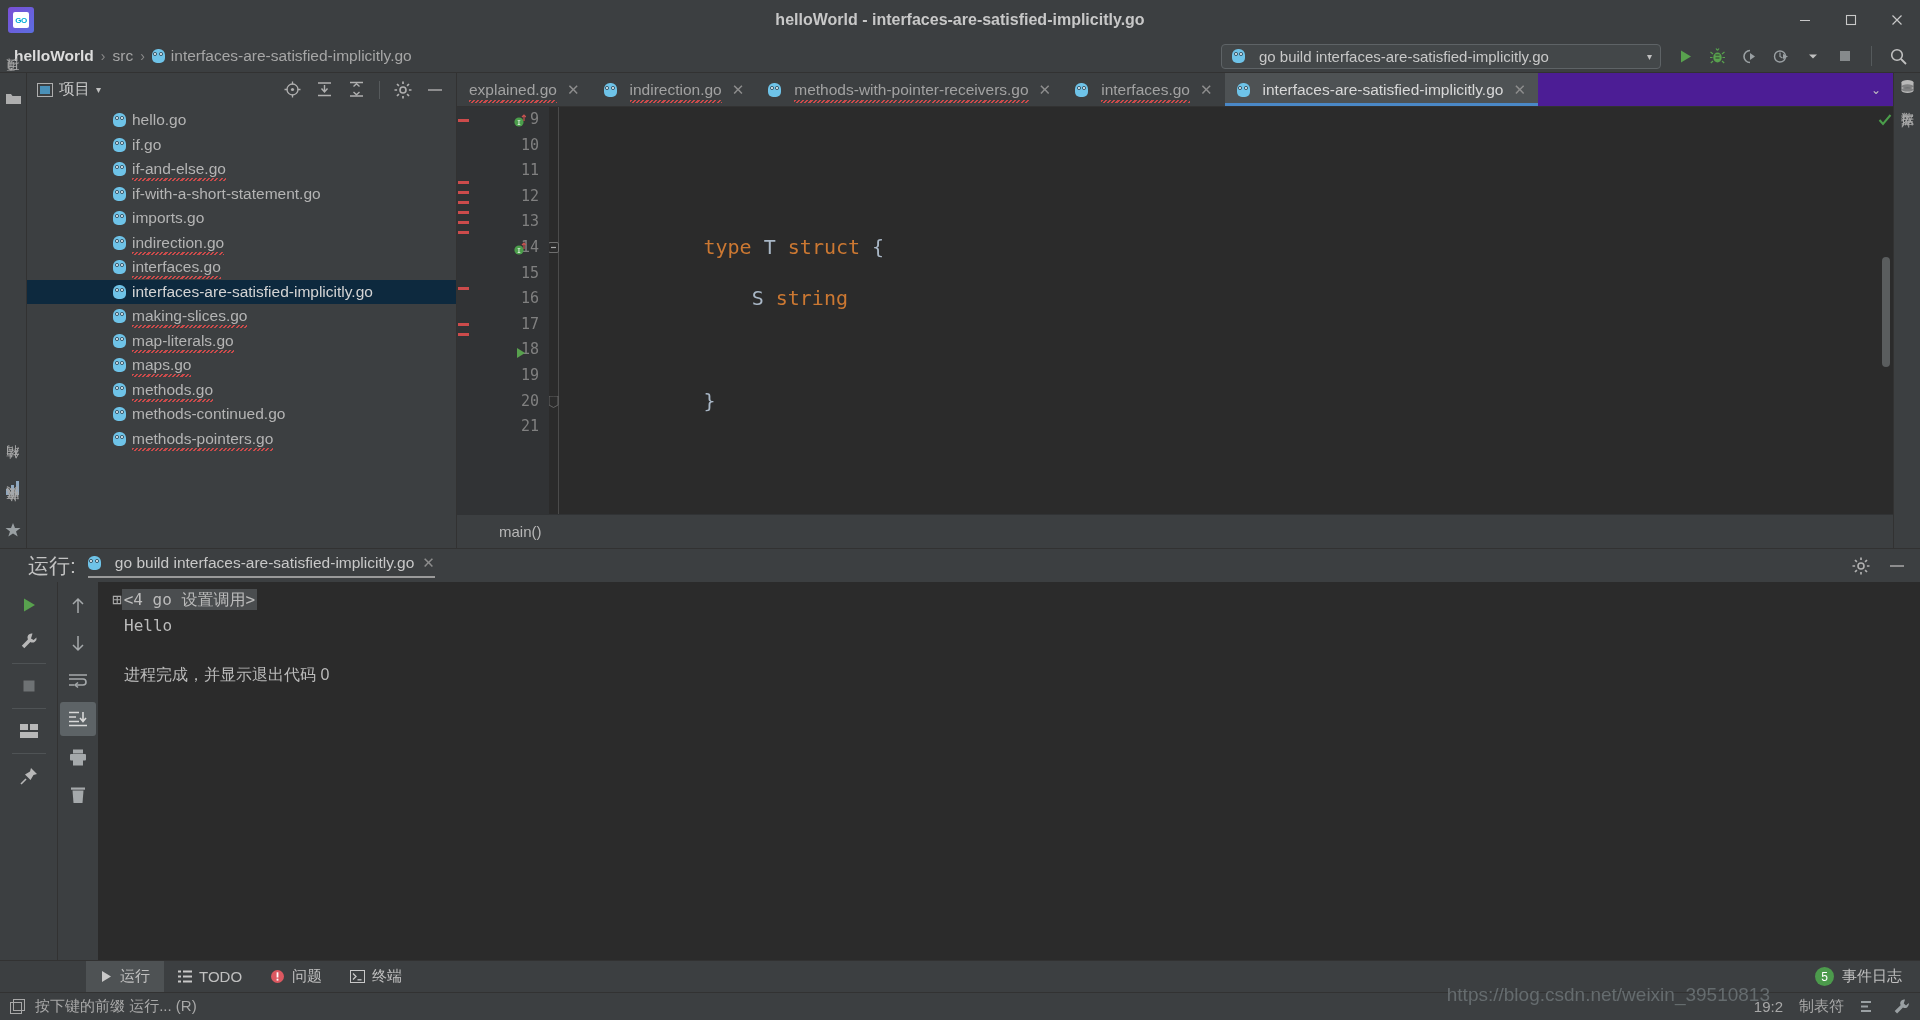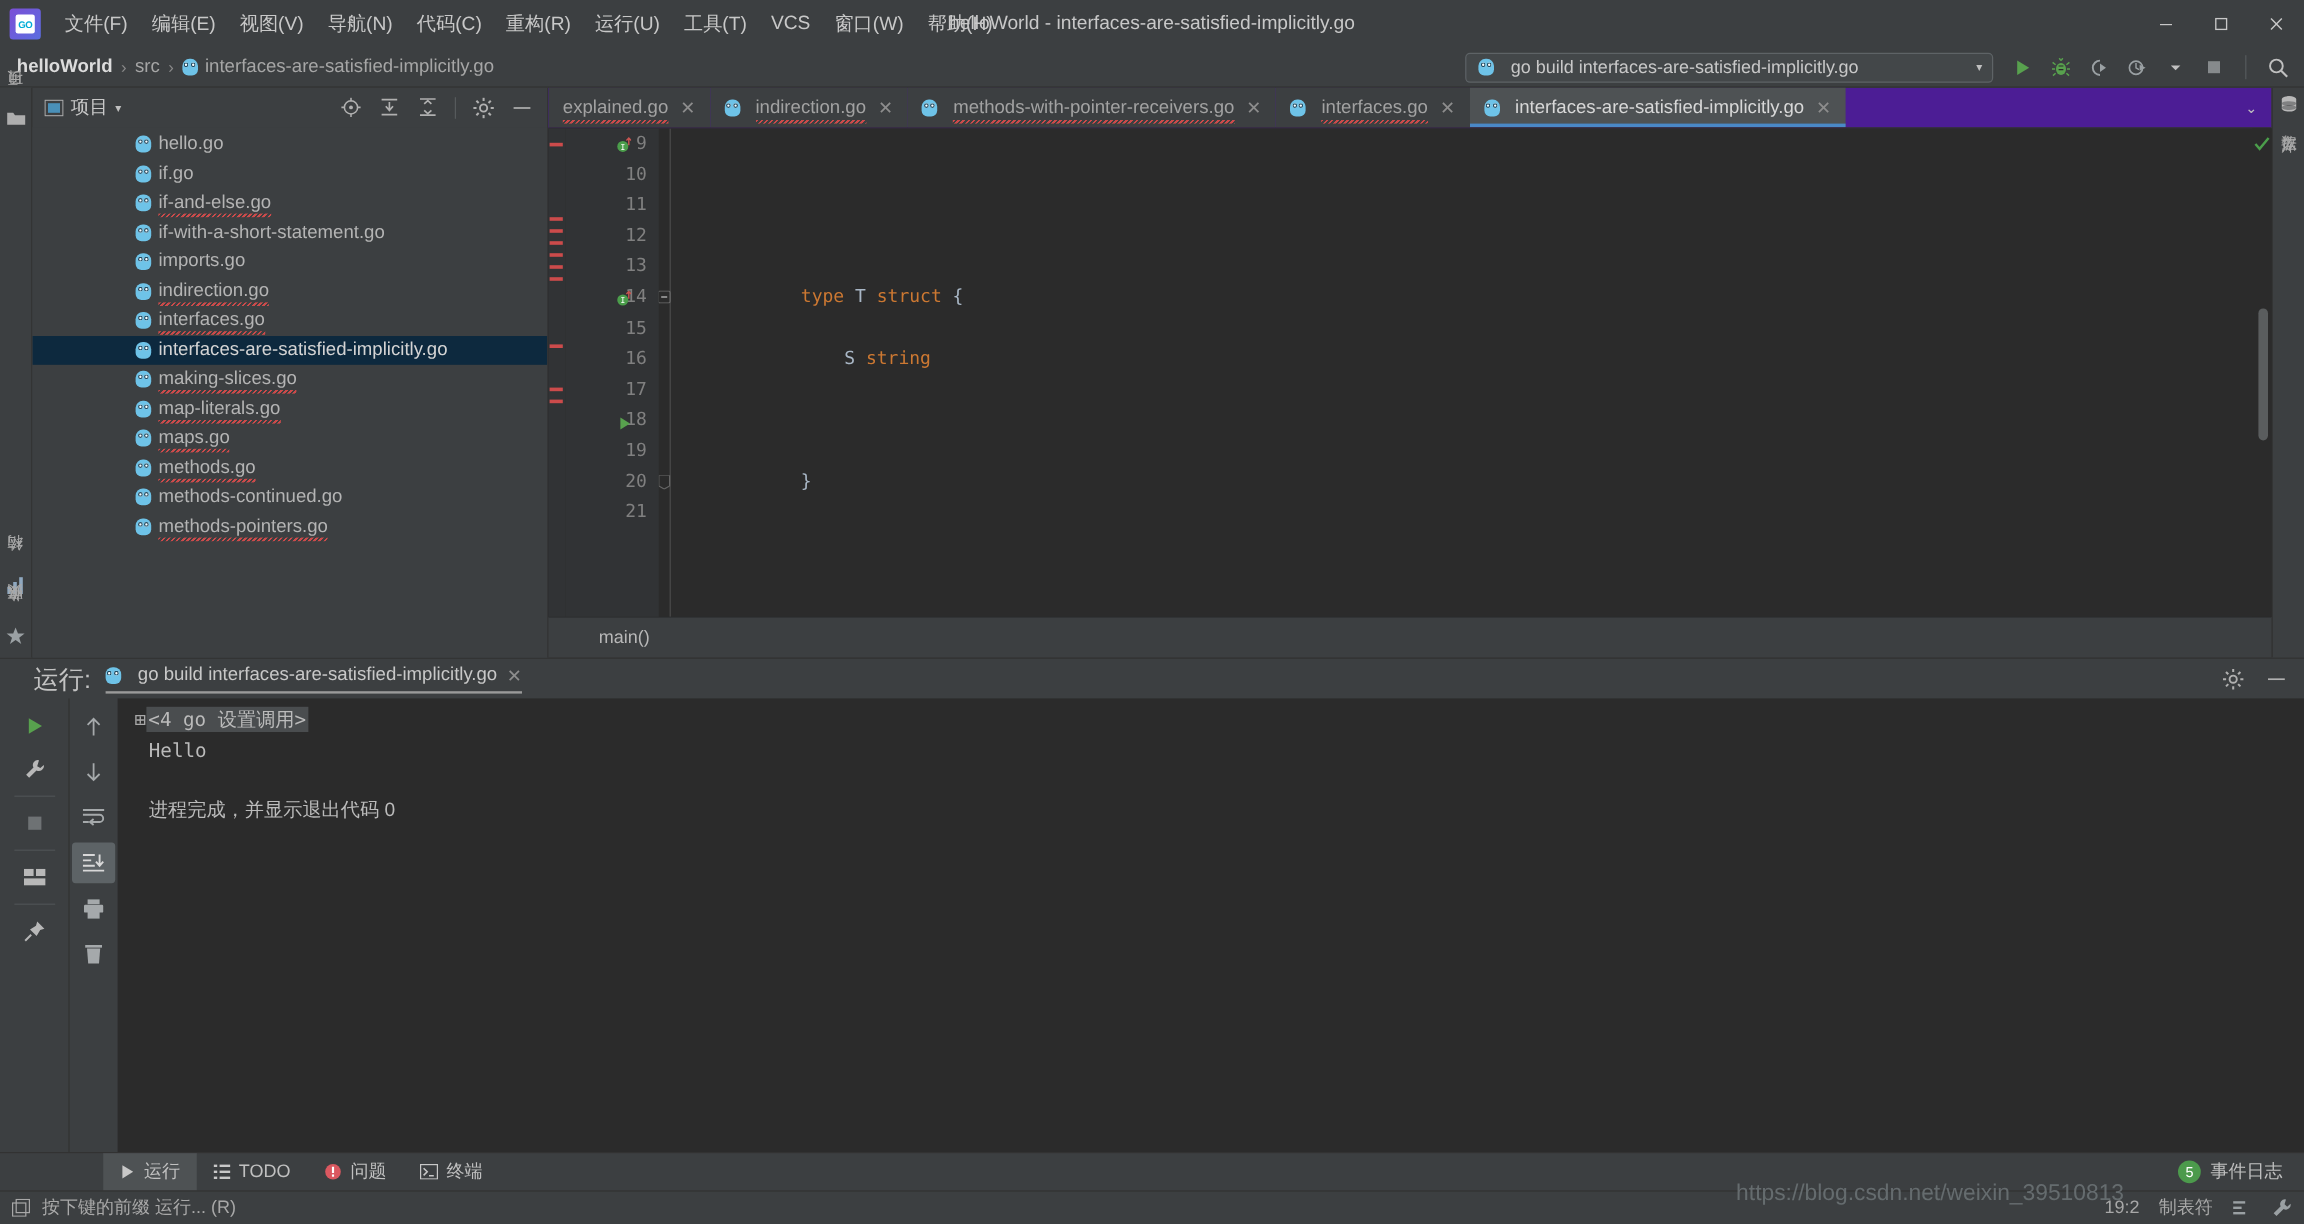--- a/index.html
+++ b/index.html
@@ -27,20 +27,21 @@
   }
   .go-logo .inner{ width:16px;height:16px;background:#ffffff;border-radius:2px;
     display:flex;align-items:center;justify-content:center;font-size:8px;color:#00acd7;}
   .menubar { display:flex; align-items:center; }
   .menu-item {
     padding:4px 10px; font-size:16px; color:#c8c8c8; white-space:nowrap; cursor:default;
   }
   .win-title {
     position:absolute; left:0; right:0; text-align:center; font-size:16px; color:#c8c8c8;
     pointer-events:none;
+    font-weight:bold;
   }
   .win-buttons { margin-left:auto; display:flex; align-items:center; z-index:2; }
   .win-btn { width:46px; height:40px; display:flex; align-items:center; justify-content:center;
     color:#c8c8c8; font-size:17px; }
 
   
   .navbar {
     height:33px; flex:0 0 33px; background:#3c3f41; display:flex; align-items:center;
     border-bottom:1px solid #323232; position:relative;
   }
@@ -123,21 +124,21 @@
      color:#c0c0c0; font-size:12px; flex:0 0 34px;}
 
   .code-wrap { flex:1; display:flex; position:relative; min-height:0; background:#2b2b2b; }
   .gutter { width:78px; flex:0 0 78px; background:#313335; position:relative; }
   .gutter .ln {
     height:25.6px; line-height:25.6px; text-align:right; padding-right:10px;
     font-family:"DejaVu Sans Mono", monospace; font-size:15px; color:#808080;
     position:relative;
   }
   .code { flex:1; position:relative; overflow:hidden; font-family:"DejaVu Sans Mono", monospace;
-          font-size:15px; line-height:25.6px; white-space:pre; padding-left:10px; }
+          font-size:20px; line-height:25.6px; white-space:pre; padding-left:10px; }
   .code .row { height:25.6px; }
   .kw { color:#cc7832; }
   .ident { color:#a9b7c6; }
   .guide { position:absolute; left:8px; top:0; bottom:0; width:1px; background:#4b4b4b;}
 
   .codeline { position:relative; }
   .breadcrumb-bottom {
     height:34px; flex:0 0 34px; background:#3c3f41; display:flex; align-items:center;
     padding-left:42px; font-size:15px; color:#b7b7b7; border-top:1px solid #313335;
   }
@@ -191,33 +192,20 @@
 </style>
 </head>
 <body>
 
 <div class="app">
 
   <div class="titlebar">
     <div class="go-logo">
       <div class="inner">GO</div>
     </div>
-    <div class="menubar">
-      <div class="menu-item">文件(F)</div>
-      <div class="menu-item">编辑(E)</div>
-      <div class="menu-item">视图(V)</div>
-      <div class="menu-item">导航(N)</div>
-      <div class="menu-item">代码(C)</div>
-      <div class="menu-item">重构(R)</div>
-      <div class="menu-item">运行(U)</div>
-      <div class="menu-item">工具(T)</div>
-      <div class="menu-item">VCS</div>
-      <div class="menu-item">窗口(W)</div>
-      <div class="menu-item">帮助(H)</div>
-    </div>
     <div class="win-title">helloWorld - interfaces-are-satisfied-implicitly.go</div>
     <div class="win-buttons">
       <div class="win-btn">
         <svg width="14" height="14" viewBox="0 0 14 14">
             <rect x="2" y="7" width="10" height="1" fill="#c8c8c8"></rect>
           </svg>
       </div>
       <div class="win-btn">
         <svg width="14" height="14" viewBox="0 0 14 14">
             <rect x="2.5" y="2.5" width="9" height="9" fill="none" stroke="#c8c8c8" stroke-width="1.1"></rect>

